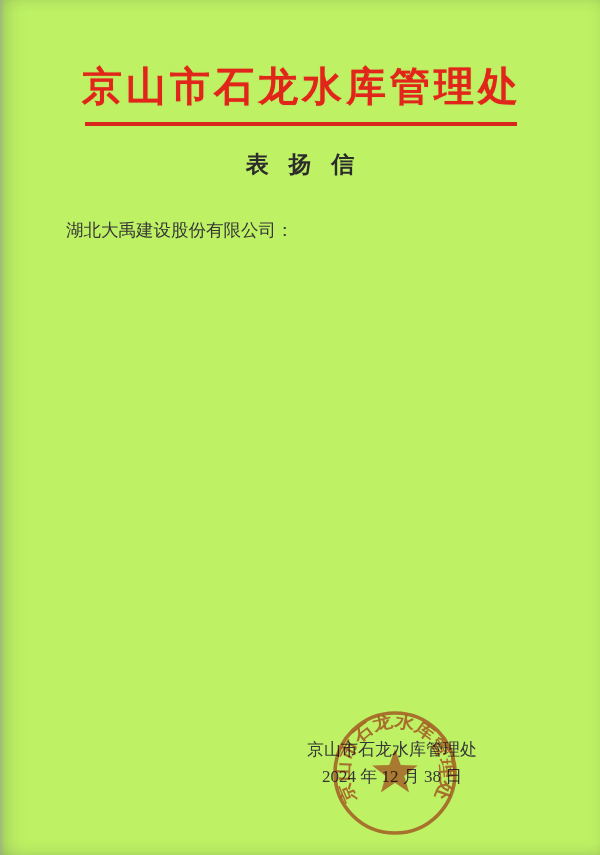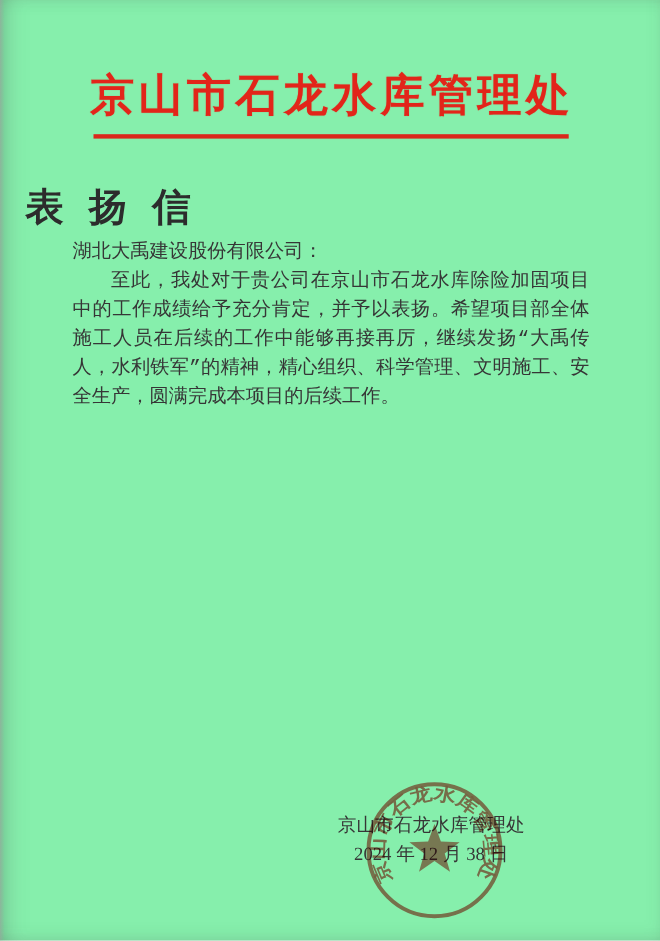--- a/index.html
+++ b/index.html
@@ -4,21 +4,21 @@
 <style>
   html, body { margin: 0; padding: 0; }
   body {
     width: 600px; height: 855px;
     background: #e9eae8;
     font-family: "Liberation Serif", "DejaVu Serif", serif;
   }
   .page {
     position: relative;
     width: 600px; height: 855px;
-    background: #86efac;
+    background: #bef264;
     overflow: hidden;
     box-shadow: inset 16px 0 24px -18px rgba(70,80,78,.55),
                 inset -6px -10px 20px -16px rgba(70,80,78,.35),
                 inset 0 10px 18px -16px rgba(70,80,78,.25);
   }
   .page::before {
     content: "";
     position: absolute; left: 0; top: 0; bottom: 0; width: 4px;
     background: linear-gradient(90deg, rgba(160,168,164,.55), rgba(160,168,164,0));
     pointer-events: none;
@@ -31,35 +31,35 @@
     color: #e2251a;
     text-shadow: 0 0 1px rgba(226,37,26,.45);
     white-space: nowrap;
   }
   .rule {
     position: absolute; top: 122px; left: 85px;
     width: 432px; height: 4px;
     background: #da271b;
   }
   .letter-title {
-    position: absolute; top: 151px; left: 0; right: 0; margin: 16px;
-    text-align: left;
-    font-size: 35px; line-height: 1.25; font-weight: bold;
+    position: absolute; top: 151px; left: 0; right: 0; margin: 0;
+    text-align: center;
+    font-size: 23px; line-height: 1.25; font-weight: bold;
     letter-spacing: 7px; text-indent: 7px;
     color: #2c2c2c;
   }
   .letter-body {
     position: absolute; top: 217px; left: 66px;
     width: 470px;
     font-size: 17.5px; line-height: 26.2px;
     color: #363636;
     text-align: justify;
     text-justify: inter-character;
   }
-  .letter-body p { margin: 0; font-family: Liberation Mono, monospace; }
+  .letter-body p { margin: 0; }
   .letter-body p.para { text-indent: 2em; }
   .sign-block {
     position: absolute; top: 736px; right: 122px;
     width: 172px;
     text-align: center;
     font-size: 17px; line-height: 27px;
     color: #363636;
     white-space: nowrap;
   }
   .seal {
@@ -76,21 +76,20 @@
 <div class="page">
 
   <div class="letterhead">京山市石龙水库管理处</div>
 
   <div class="rule"></div>
 
   <h1 class="letter-title">表 扬 信</h1>
 
   <div class="letter-body">
     <p class="salutation">湖北大禹建设股份有限公司：</p>
-    <p class="para">至此，我处对于贵公司在京山市石龙水库除险加固项目中的工作成绩给予充分肯定，并予以表扬。希望项目部全体施工人员在后续的工作中能够再接再厉，继续发扬“大禹传人，水利铁军”的精神，精心组织、科学管理、文明施工、安全生产，圆满完成本项目的后续工作。</p>
   </div>
 
   <div class="sign-block">
     <div>京山市石龙水库管理处</div>
     <div>2024 年 12 月 38 日</div>
   </div>
 
   <svg class="seal" viewBox="0 0 140 140" xmlns="http://www.w3.org/2000/svg">
     <circle cx="70" cy="70" r="60" fill="none" stroke="#d6493e" stroke-width="3.6" stroke-opacity="0.88"></circle>
     <polygon points="70,46 75.8,62.1 92.8,62.6 79.3,73 84.1,89.4 70,79.8 55.9,89.4 60.7,73 47.2,62.6 64.2,62.1" fill="#d6493e" fill-opacity="0.82"></polygon>

